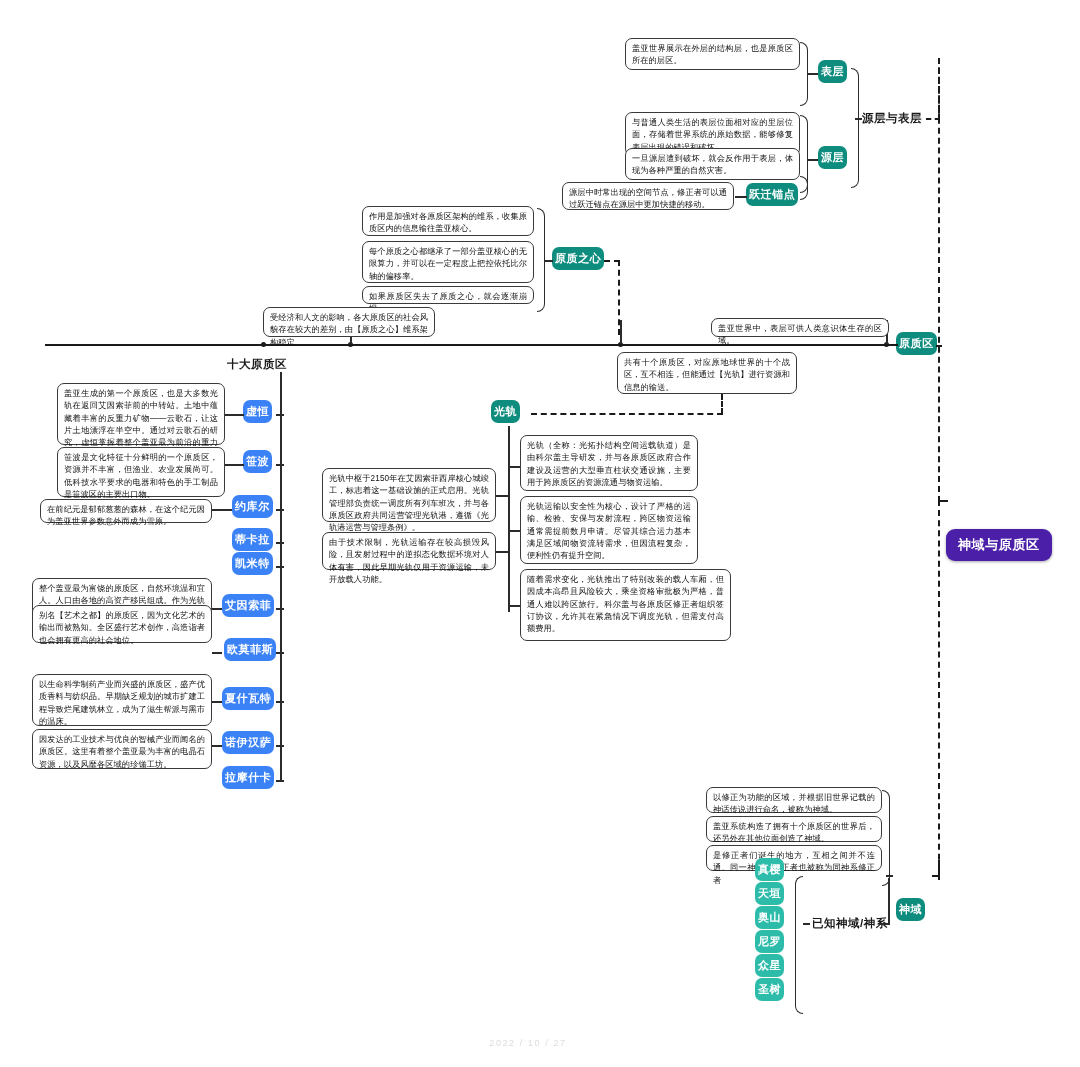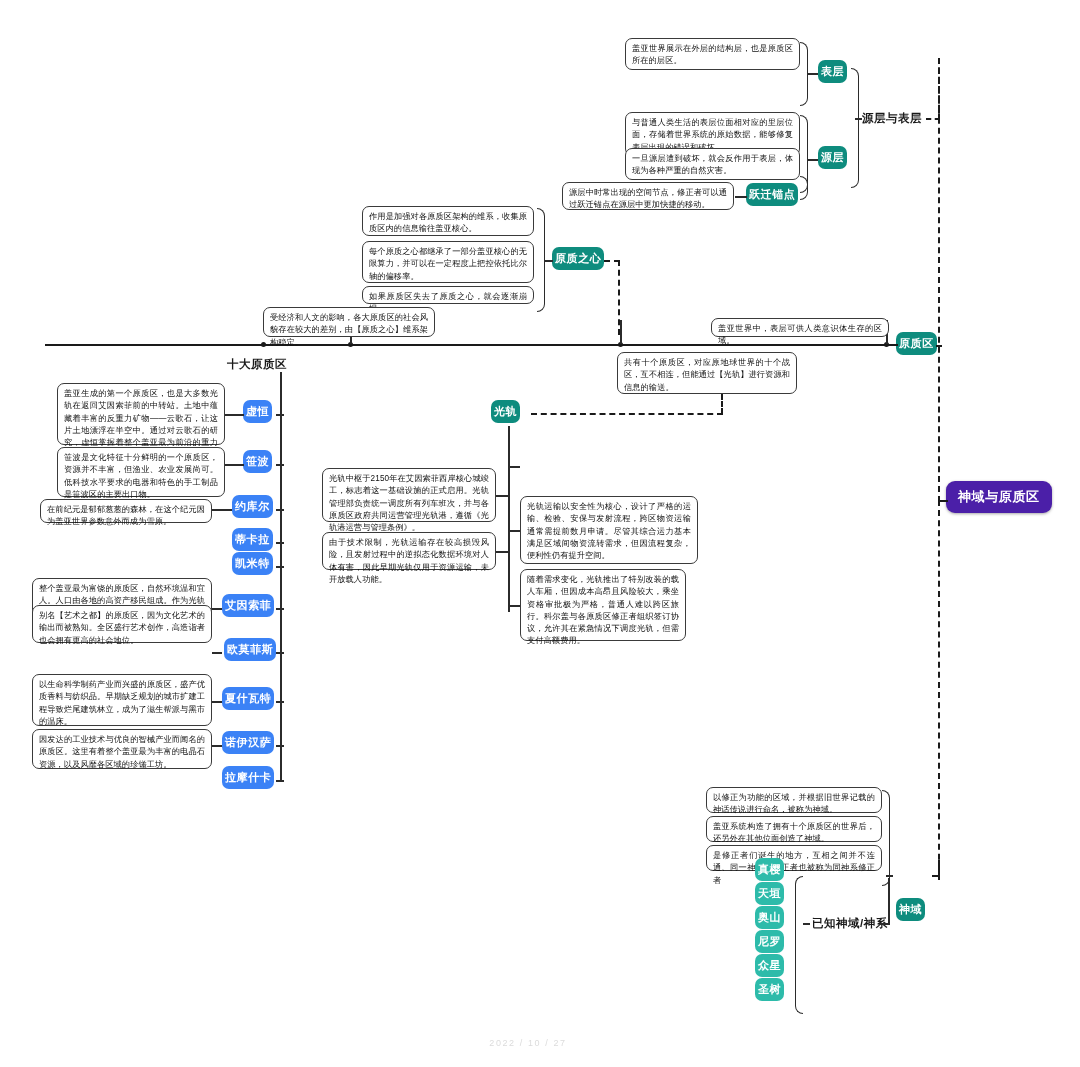--- a/index.html
+++ b/index.html
@@ -53,20 +53,21 @@
   }
   .pill.teal-dark { background: #0E8C7E; }
   .pill.teal-mid  { background: #3b82f6; }
   .pill.teal-lt   { background: #2DBBAA; }
   .pill.root {
     background: #4B1FA8;
     font-size: 13px;
     border-radius: 9px;
     padding: 7px 12px;
     box-shadow: 0 1px 3px rgba(0,0,0,.35);
+    margin-top: 48px;
   }
   .plain {
     position: absolute;
     font-size: 11.5px;
     font-weight: bold;
     color: #1a1a1a;
     white-space: nowrap;
     letter-spacing: .5px;
   }
   .footer {
@@ -183,24 +184,25 @@
   <div class="tbox" style="left:32px; top:674px; width:180px; height:52px;">以生命科学制药产业而兴盛的原质区，盛产优质香料与纺织品。早期缺乏规划的城市扩建工程导致烂尾建筑林立，成为了滋生帮派与黑市的温床。</div>
   <div class="ln h" style="left:212px; top:745px; width:10px;"></div>
   <div class="tbox" style="left:32px; top:729px; width:180px; height:40px;">因发达的工业技术与优良的智械产业而闻名的原质区。这里有着整个盖亚最为丰富的电晶石资源，以及风靡各区域的珍馐工坊。</div>
 
   <div class="pill teal-dark" style="left:491px; top:400px;">光轨</div>
   <div class="dash-h" style="left:531px; top:413px; width:192px;"></div>
   <div class="dash-v" style="left:721px; top:394px; height:20px;"></div>
   <div class="ln v" style="left:508px; top:426px; height:186px;"></div>
 
   <div class="ln h" style="left:508px; top:466px; width:12px;"></div>
+  <div class="tbox" style="left:520px; top:435px; width:178px; height:56px;">光轨（全称：光拓扑结构空间运载轨道）是由科尔盖主导研发，并与各原质区政府合作建设及运营的大型垂直柱状交通设施，主要用于跨原质区的资源流通与物资运输。</div>
   <div class="ln h" style="left:508px; top:530px; width:12px;"></div>
   <div class="tbox" style="left:520px; top:496px; width:178px; height:68px;">光轨运输以安全性为核心，设计了严格的运输、检验、安保与发射流程，跨区物资运输通常需提前数月申请。尽管其综合运力基本满足区域间物资流转需求，但因流程复杂，便利性仍有提升空间。</div>
   <div class="ln h" style="left:508px; top:605px; width:12px;"></div>
-  <div class="tbox" style="left:520px; top:569px; width:166px; height:72px;">随着需求变化，光轨推出了特别改装的载人车厢，但因成本高昂且风险较大，乘坐资格审批极为严格，普通人难以跨区旅行。科尔盖与各原质区修正者组织签订协议，允许其在紧急情况下调度光轨，但需支付高额费用。</div>
+  <div class="tbox" style="left:520px; top:569px; width:211px; height:72px;">随着需求变化，光轨推出了特别改装的载人车厢，但因成本高昂且风险较大，乘坐资格审批极为严格，普通人难以跨区旅行。科尔盖与各原质区修正者组织签订协议，允许其在紧急情况下调度光轨，但需支付高额费用。</div>
 
   <div class="ln h" style="left:496px; top:495px; width:12px;"></div>
   <div class="tbox" style="left:322px; top:468px; width:174px; height:54px;">光轨中枢于2150年在艾因索菲西岸核心城竣工，标志着这一基础设施的正式启用。光轨管理部负责统一调度所有列车班次，并与各原质区政府共同运营管理光轨港，遵循《光轨港运营与管理条例》。</div>
   <div class="ln h" style="left:496px; top:551px; width:12px;"></div>
   <div class="tbox" style="left:322px; top:532px; width:174px; height:38px;">由于技术限制，光轨运输存在较高损毁风险，且发射过程中的逆拟态化数据环境对人体有害，因此早期光轨仅用于资源运输，未开放载人功能。</div>
 
   <div class="pill teal-dark" style="left:896px; top:862px;margin-top:36px;">神域</div>
   <div class="dash-h" style="left:932px; top:875px; width:8px;"></div>
   <div class="dash-v" style="left:938px; top:860px; height:16px;"></div>
 

